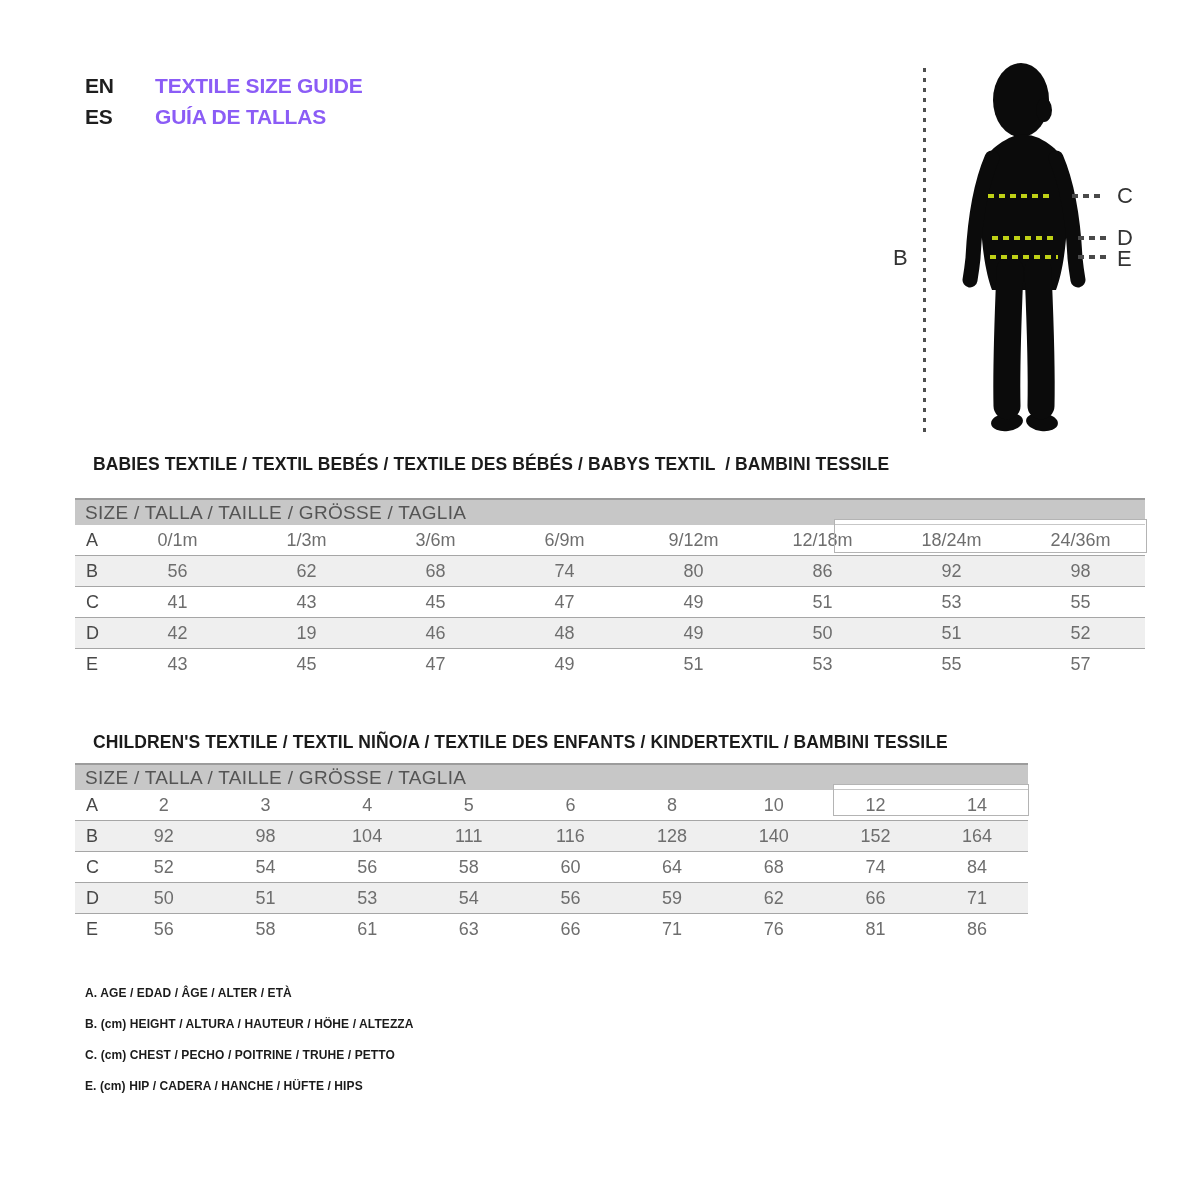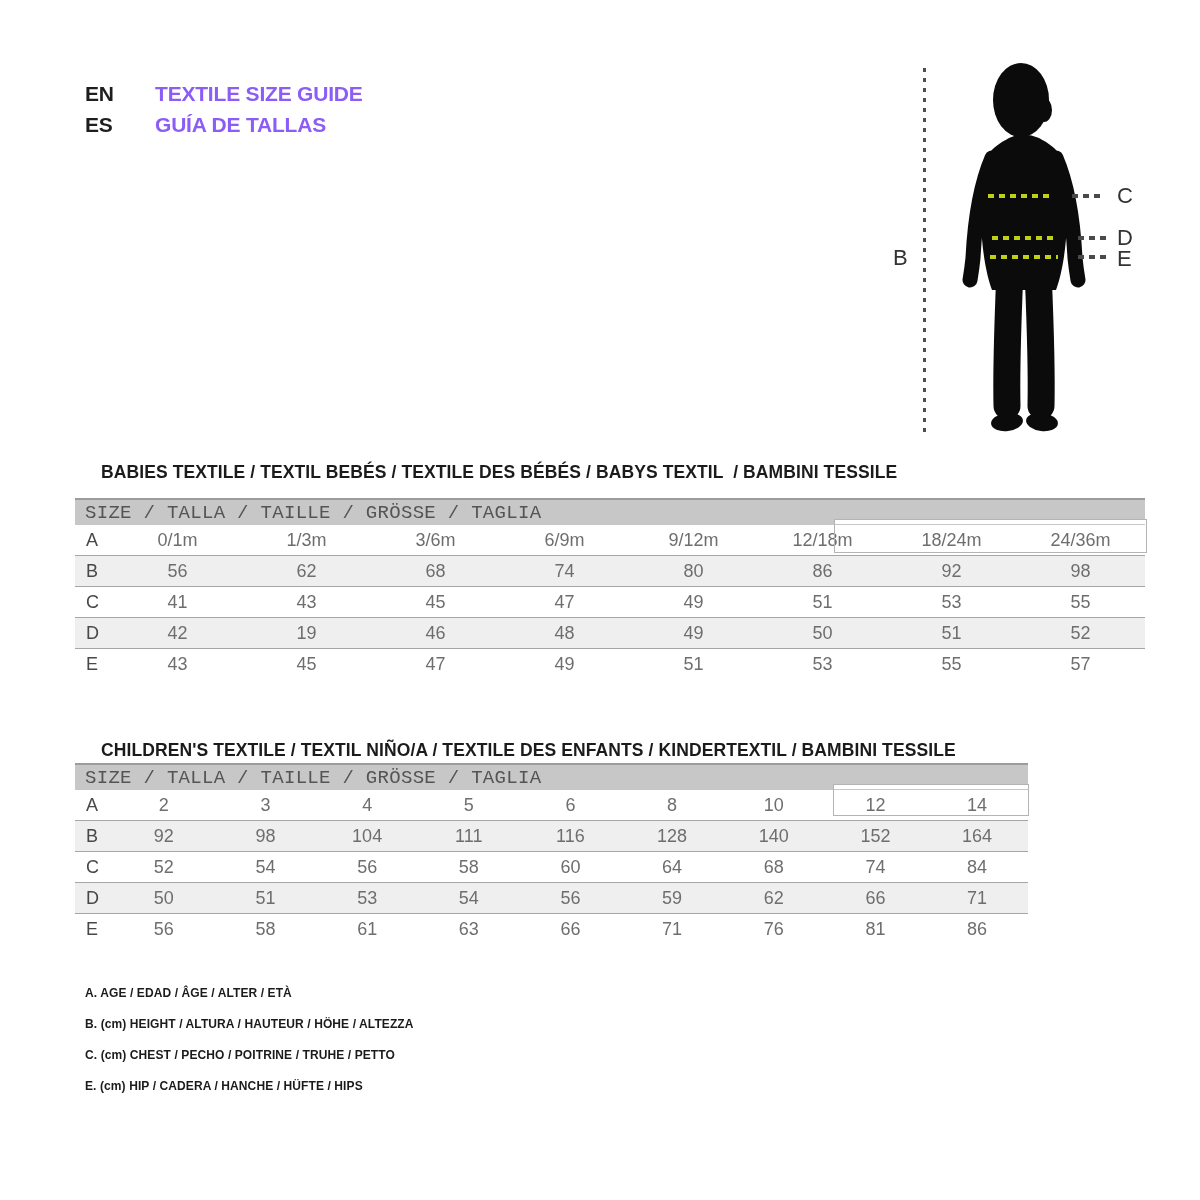--- a/index.html
+++ b/index.html
@@ -1,21 +1,21 @@
 <!DOCTYPE html>
 <html><head>
 <meta charset="utf-8">
 <style>
   html,body{margin:0;padding:0;background:#fff;}
   .sheet{
     position:relative;width:1200px;height:1200px;background:#ffffff;overflow:hidden;
     font-family:"Liberation Sans","DejaVu Sans",sans-serif;color:#1d1d1d;
   }
   
-  .lang-block{position:absolute;left:85px;top:78px;}
+  .lang-block{position:absolute;left:85px;top:70px;}
   .lang-row{display:flex;height:31px;align-items:center;}
   .lang-code{width:70px;font-size:21px;font-weight:bold;letter-spacing:-0.2px;color:#1e1e1e;}
   .lang-title{font-size:21px;font-weight:bold;letter-spacing:-0.2px;color:#8b5cf6;white-space:pre;}
   
   .silhouette{position:absolute;left:962px;top:58px;width:124px;height:384px;}
   .vline{position:absolute;left:923px;top:68px;width:3px;height:364px;
     background:repeating-linear-gradient(180deg,#4f4f4f 0,#4f4f4f 4px,transparent 4px,transparent 10px);}
   .dash{position:absolute;height:4px;}
   .dash.y{background:repeating-linear-gradient(90deg,#bfd116 0,#bfd116 6px,transparent 6px,transparent 11px);}
   .dash.g{background:repeating-linear-gradient(90deg,#4a4a4a 0,#4a4a4a 6px,transparent 6px,transparent 11px);}
@@ -24,31 +24,31 @@
   .d-y{left:992px;top:236px;width:66px;}
   .d-g{left:1078px;top:236px;width:28px;}
   .e-y{left:990px;top:255px;width:68px;}
   .e-g{left:1078px;top:255px;width:28px;}
   .mlabel{position:absolute;font-size:22px;line-height:22px;color:#333;}
   .b-label{left:893px;top:247px;}
   .c-label{left:1117px;top:185px;}
   .d-label{left:1117px;top:227px;}
   .e-label{left:1117px;top:248px;}
   
-  .sec-heading{position:absolute;margin:16px;font-size:17.5px;font-weight:bold;letter-spacing:0.1px;color:#1b1b1b;white-space:pre;}
+  .sec-heading{position:absolute;margin:8px;font-size:17.5px;font-weight:bold;letter-spacing:0.1px;color:#1b1b1b;white-space:pre;}
   .babies-h{left:85px;top:446px;}
   .children-h{left:85px;top:724px;}
   
   .size-table{position:absolute;border-collapse:collapse;table-layout:fixed;}
   .babies-t{left:75px;top:498px;width:1070px;}
   .children-t{left:75px;top:763px;width:953px;}
   .size-table col.c-label{width:38px;}
   .size-table th{
     height:25px;background:#c7c7c7;border-top:2px solid #9c9c9c;
-    font-size:19px;font-weight:normal;color:#545454;text-align:left;padding:0 0 0 10px;letter-spacing:0.3px;white-space:pre;font-family:Liberation Mono, monospace;
+    font-size:19px;font-weight:normal;color:#545454;text-align:left;padding:0 0 0 10px;letter-spacing:0.3px;white-space:pre;
   }
   .size-table td{height:30px;font-size:18px;color:#6e6e6e;text-align:center;padding:0;}
   .size-table td.row-label{text-align:left;padding-left:11px;color:#484848;}
   .size-table tr.stripe td{background:#efefef;border-top:1px solid #a6a6a6;border-bottom:1px solid #a6a6a6;}
   
   .sel-box{position:absolute;border:1px solid #b4b4b4;background:transparent;box-sizing:border-box;}
   .babies-box{left:834px;top:519px;width:313px;height:34px;}
   .children-box{left:833px;top:784px;width:196px;height:32px;}
   .sel-top{position:absolute;left:0;right:0;top:0;height:4px;background:#ffffff;}
   

